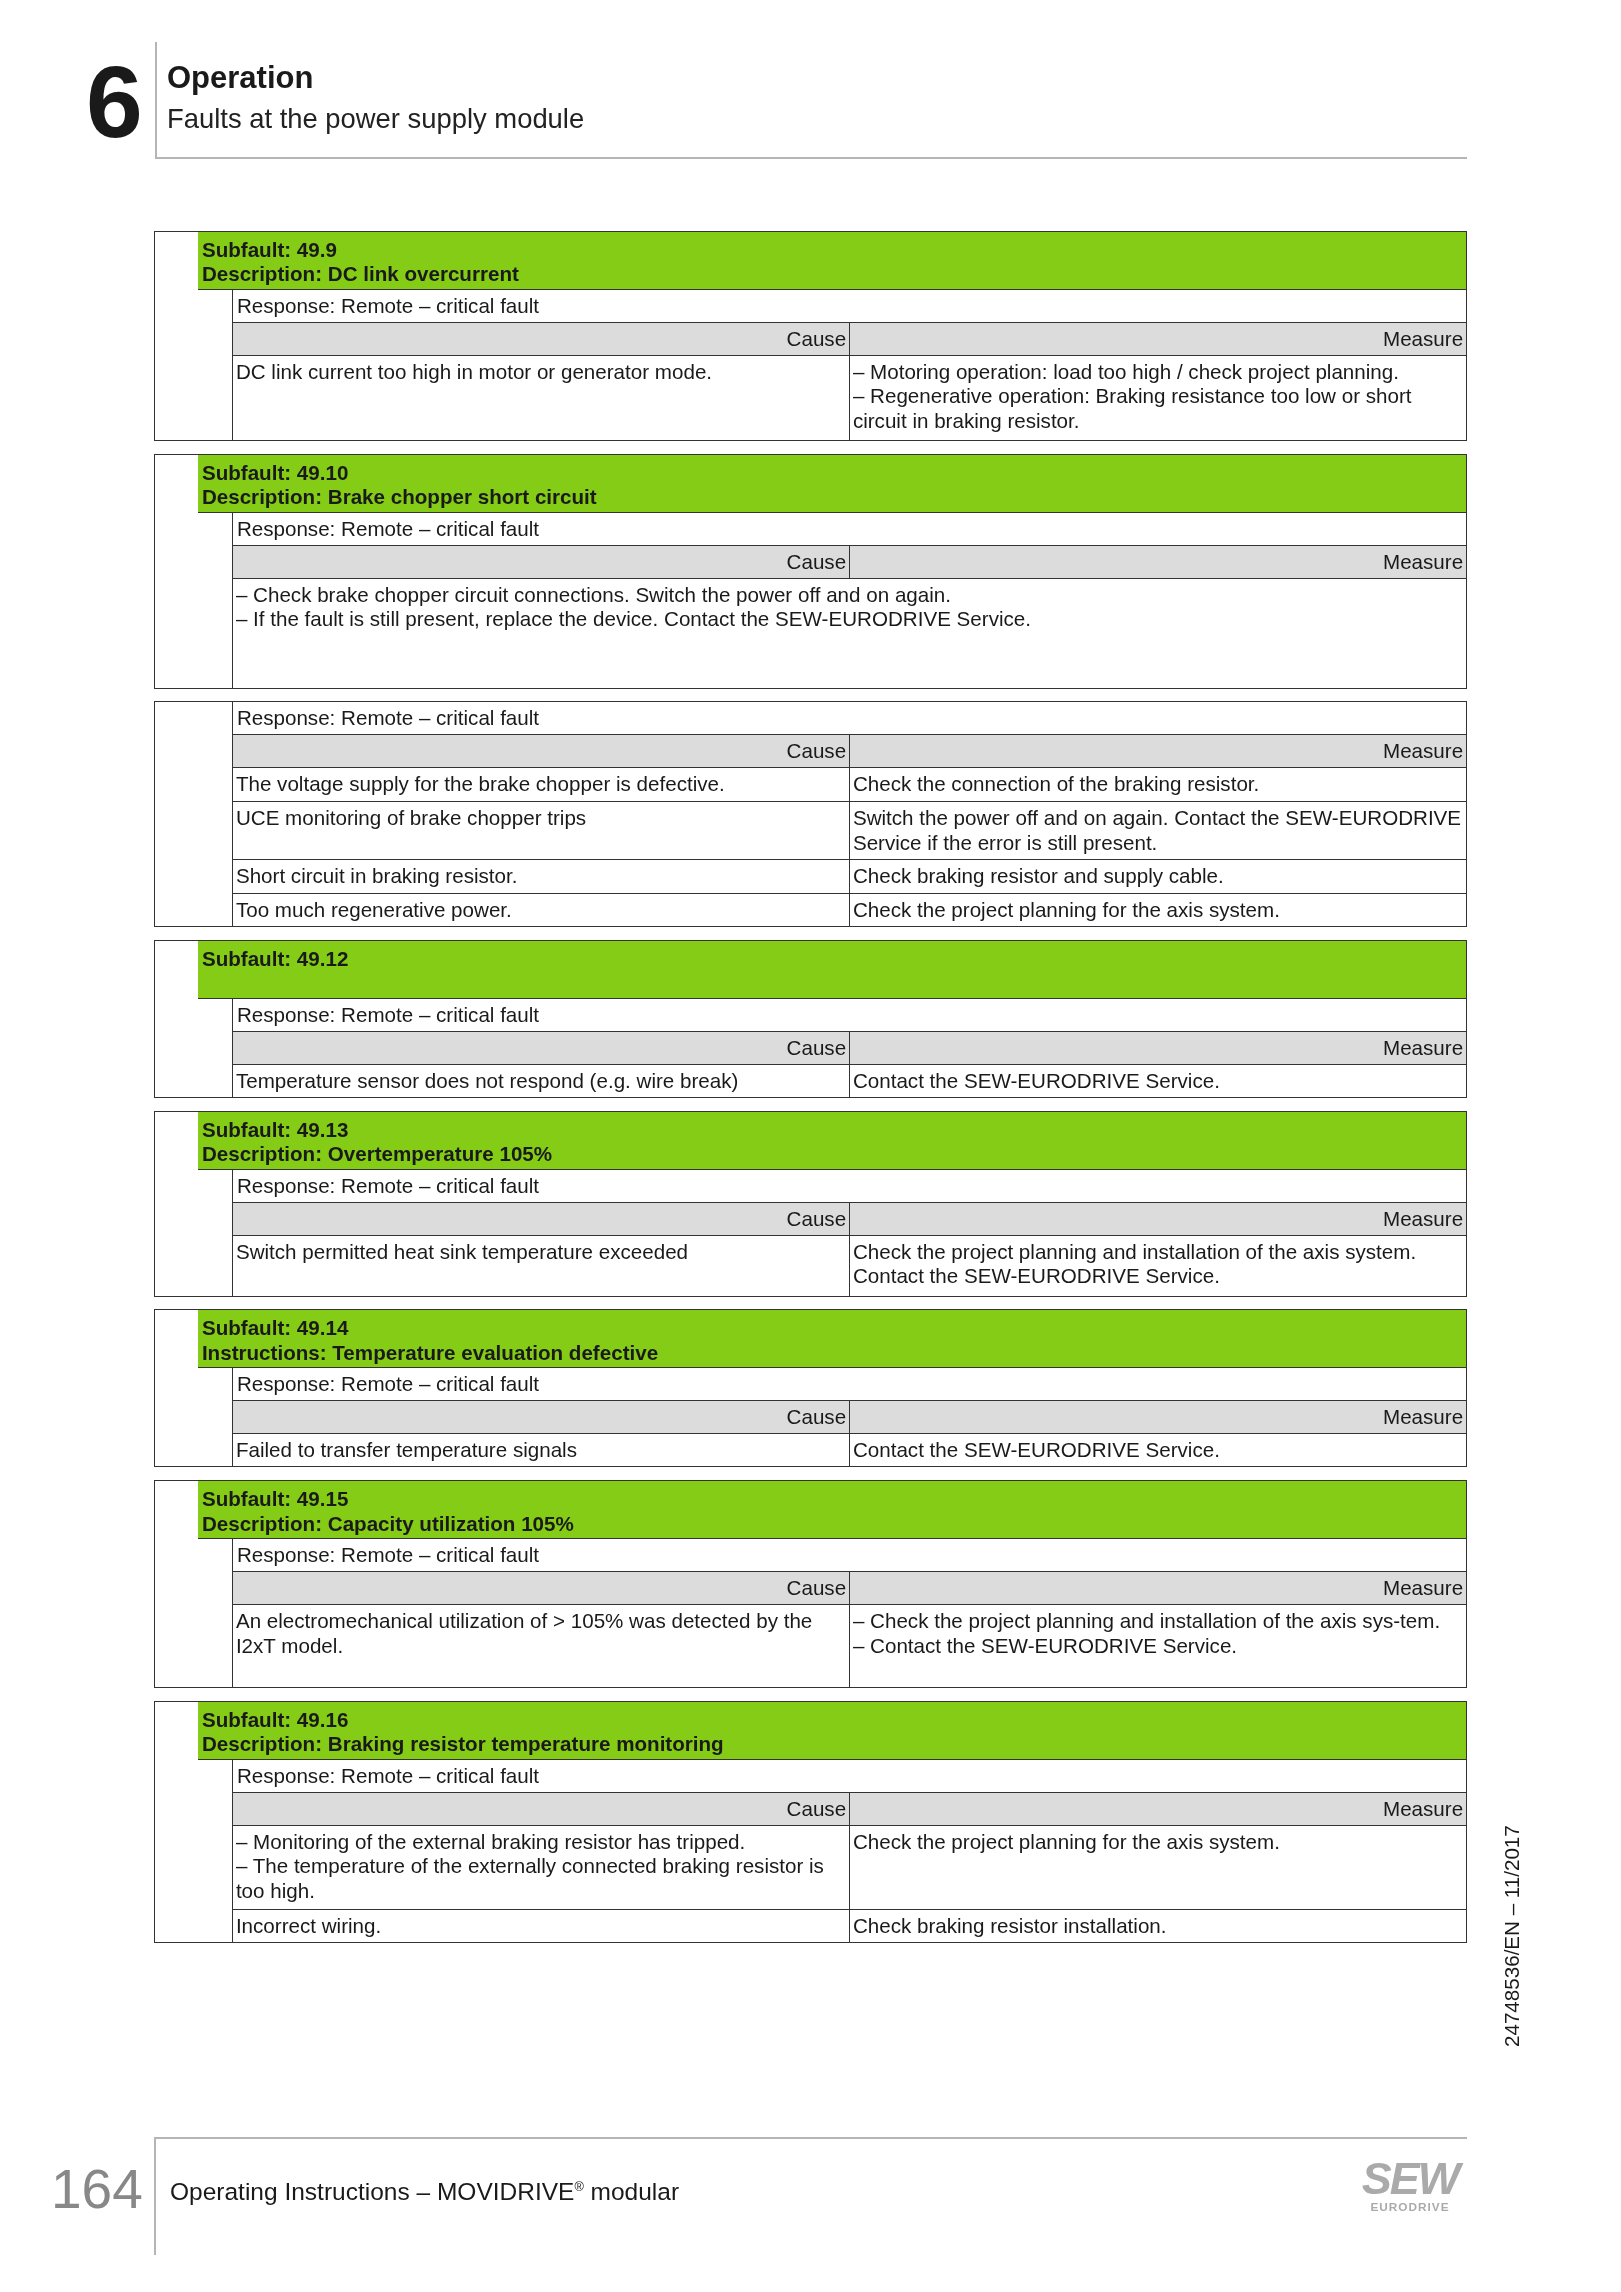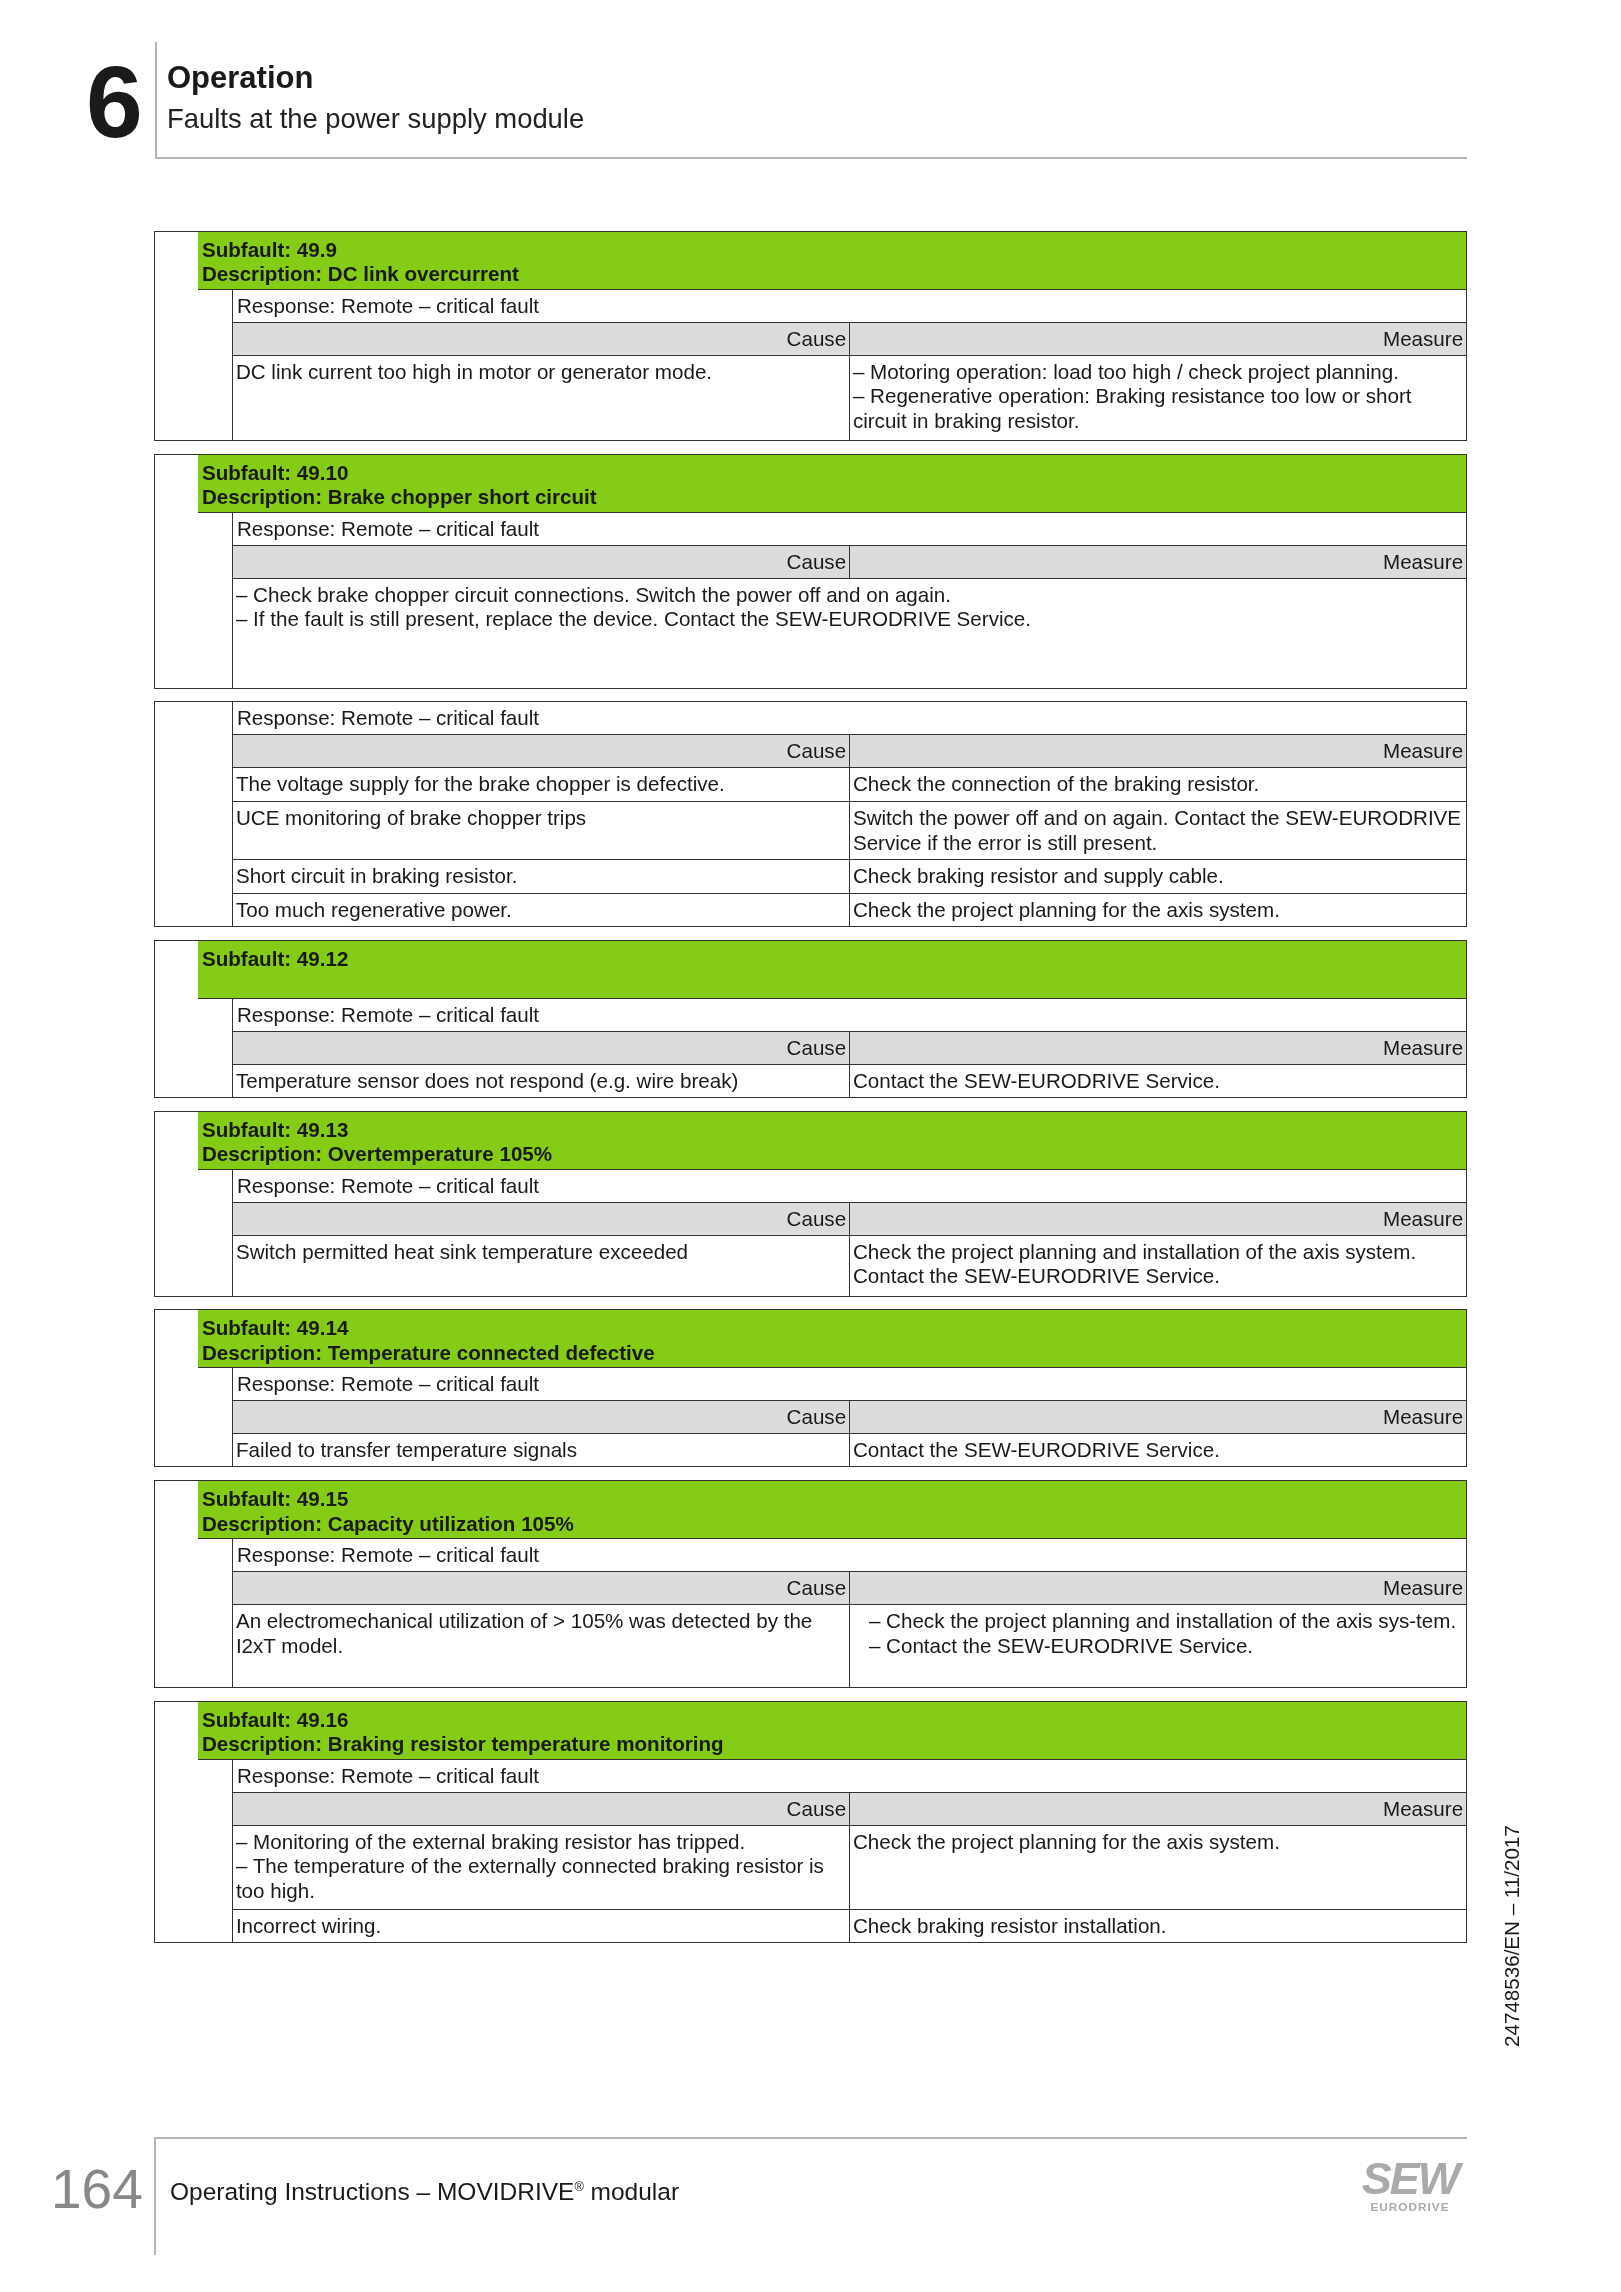--- a/index.html
+++ b/index.html
@@ -185,21 +185,21 @@
             <div class="cell c2">
               <span class="line">Check the project planning and installation of the axis system. Contact the SEW-EURODRIVE Service.</span>
             </div>
           </div>
         </div>
       </div>
     </div>
     <div class="block">
       <div class="block-head">
         <span class="line">Subfault: 49.14</span>
-        <span class="line">Description: Temperature connected defective</span>
+        <span class="line">Instructions: Temperature evaluation defective</span>
       </div>
       <div class="block-body">
         <div class="indent"></div>
         <div class="inner">
           <div class="resp">Response: Remote – critical fault</div>
           <div class="row thead">
             <div class="cell c1">Cause</div>
             <div class="cell c2">Measure</div>
           </div>
           <div class="row" style="height: 32px;">
@@ -219,21 +219,21 @@
         <span class="line">Description: Capacity utilization 105%</span>
       </div>
       <div class="block-body">
         <div class="indent"></div>
         <div class="inner">
           <div class="resp">Response: Remote – critical fault</div>
           <div class="row thead">
             <div class="cell c1">Cause</div>
             <div class="cell c2">Measure</div>
           </div>
-          <div class="row" style="height: 82px; gap: 16px;">
+          <div class="row" style="height: 82px;">
             <div class="cell c1">
               <span class="line">An electromechanical utilization of &gt; 105% was detected by the I2xT model.</span>
             </div>
             <div class="cell c2">
               <span class="line">– Check the project planning and installation of the axis sys-tem.</span>
               <span class="line">– Contact the SEW-EURODRIVE Service.</span>
             </div>
           </div>
         </div>
       </div>

